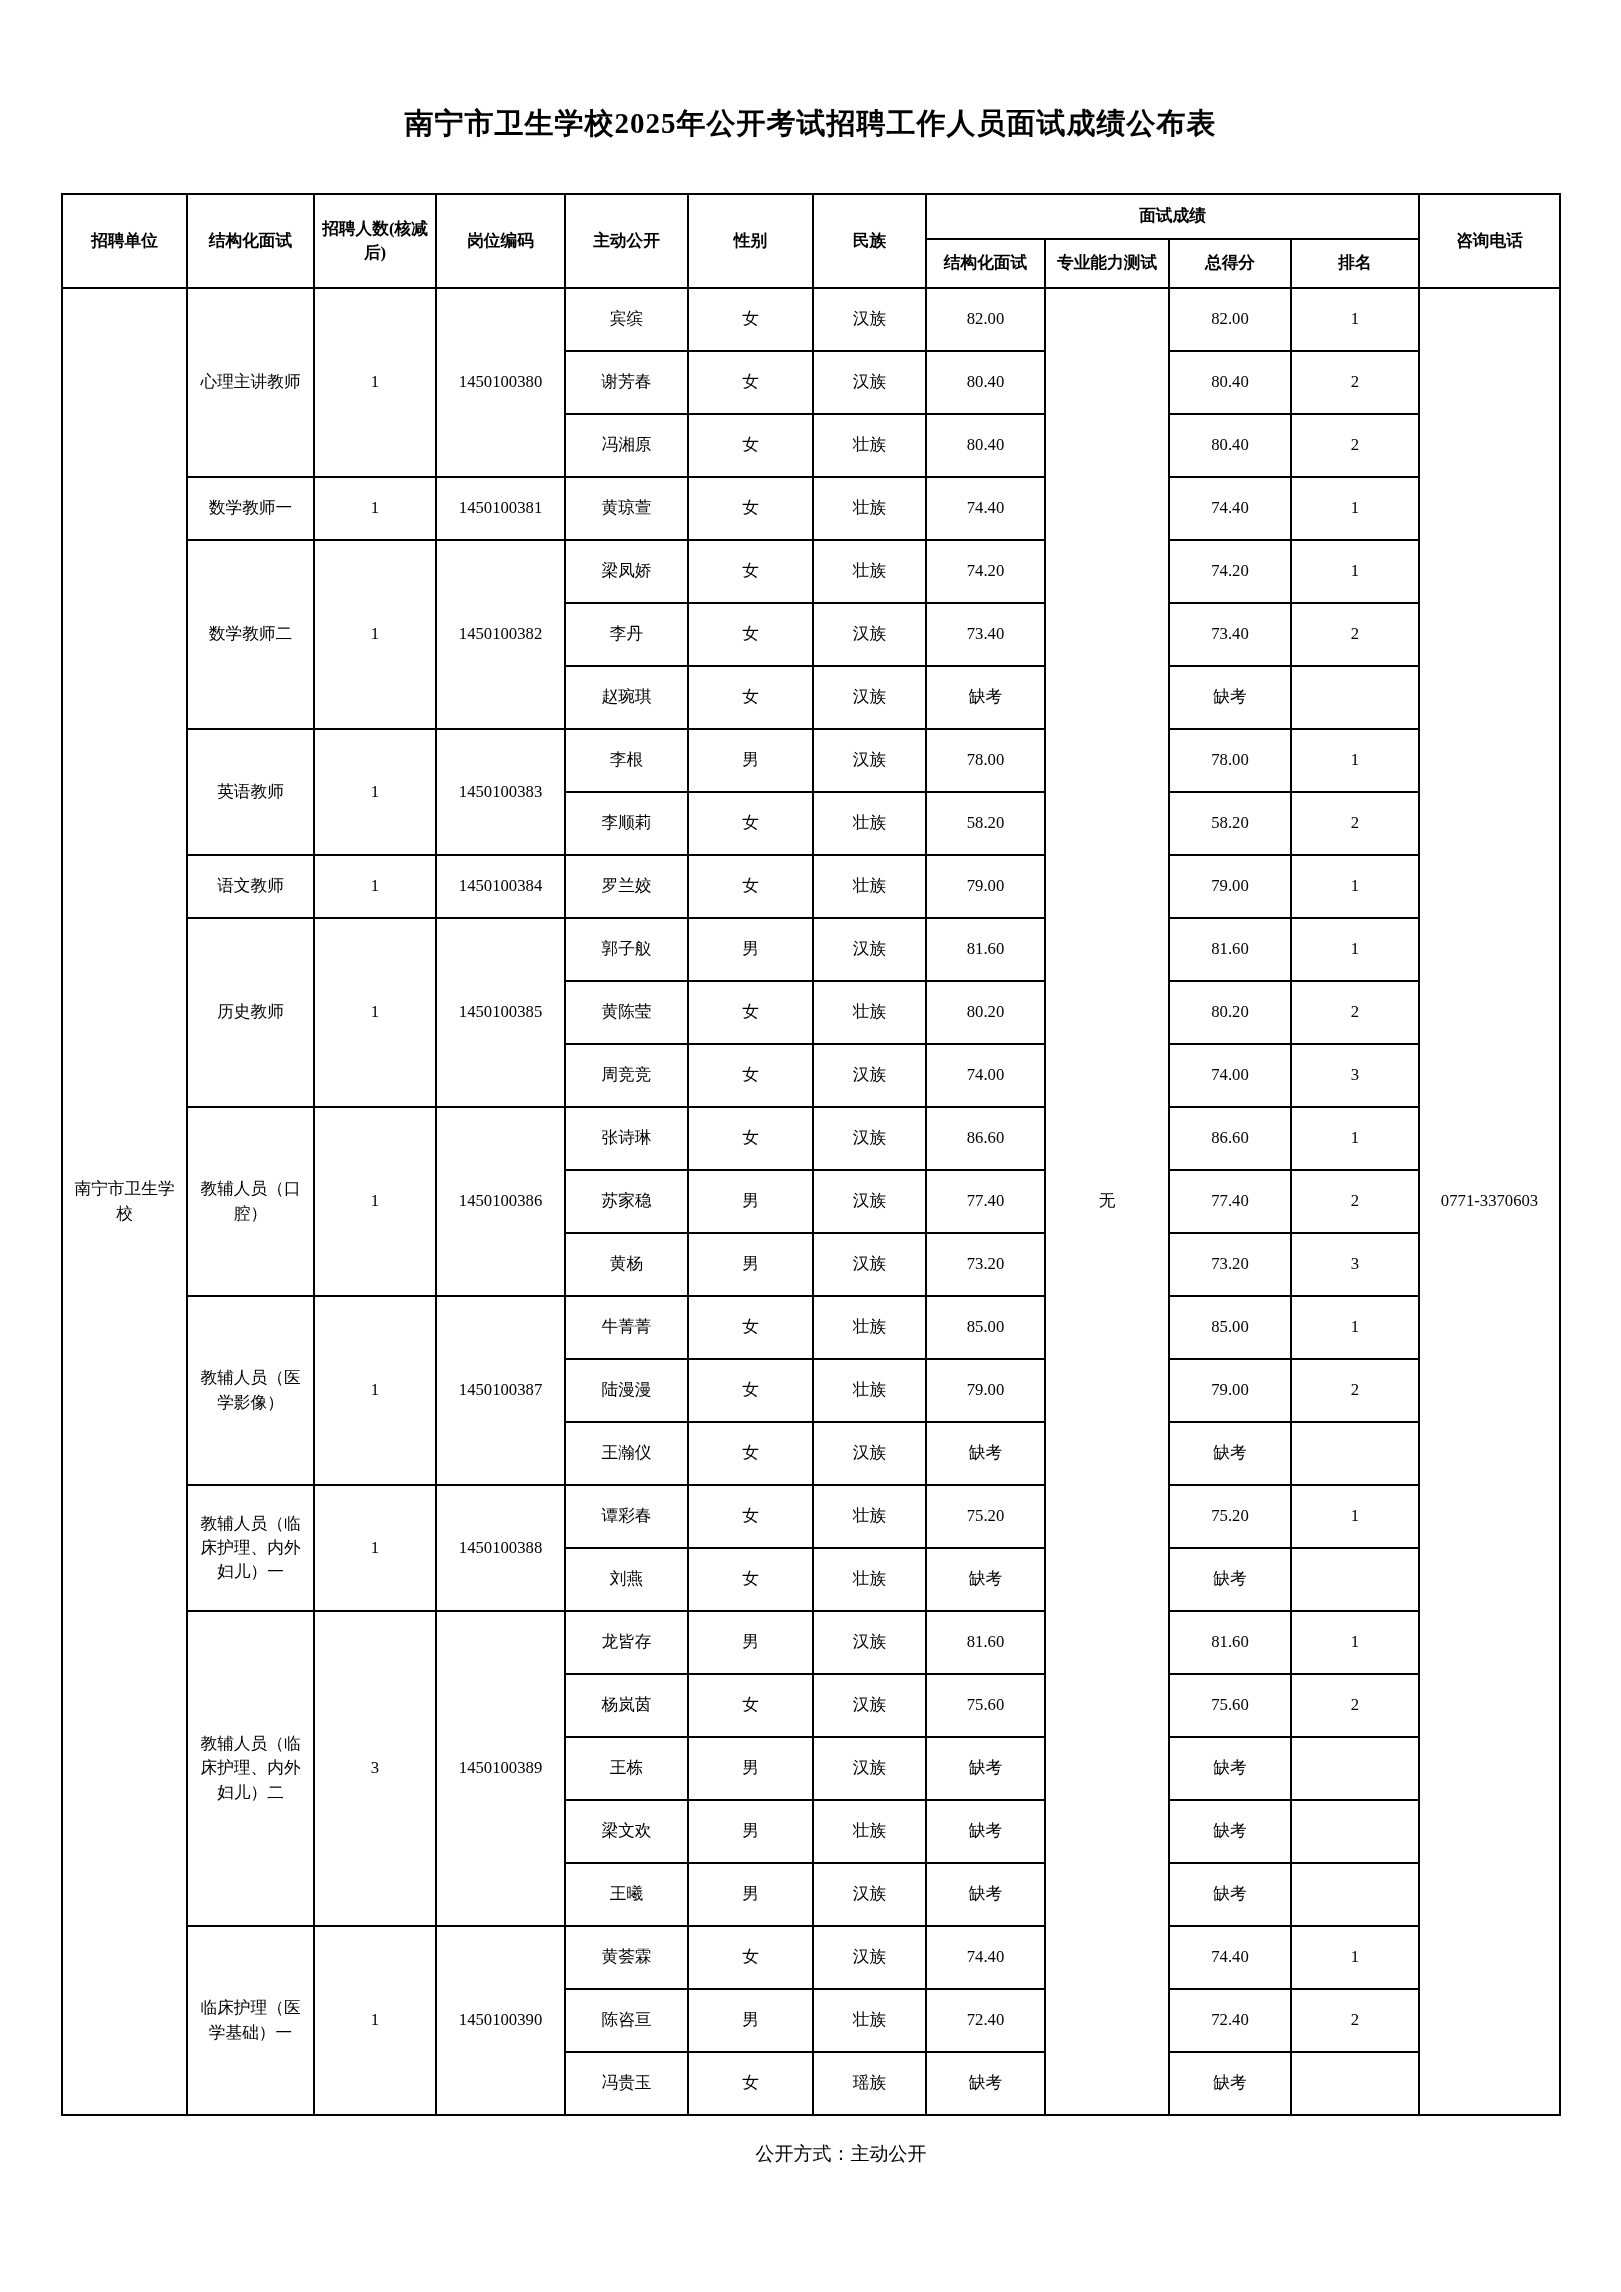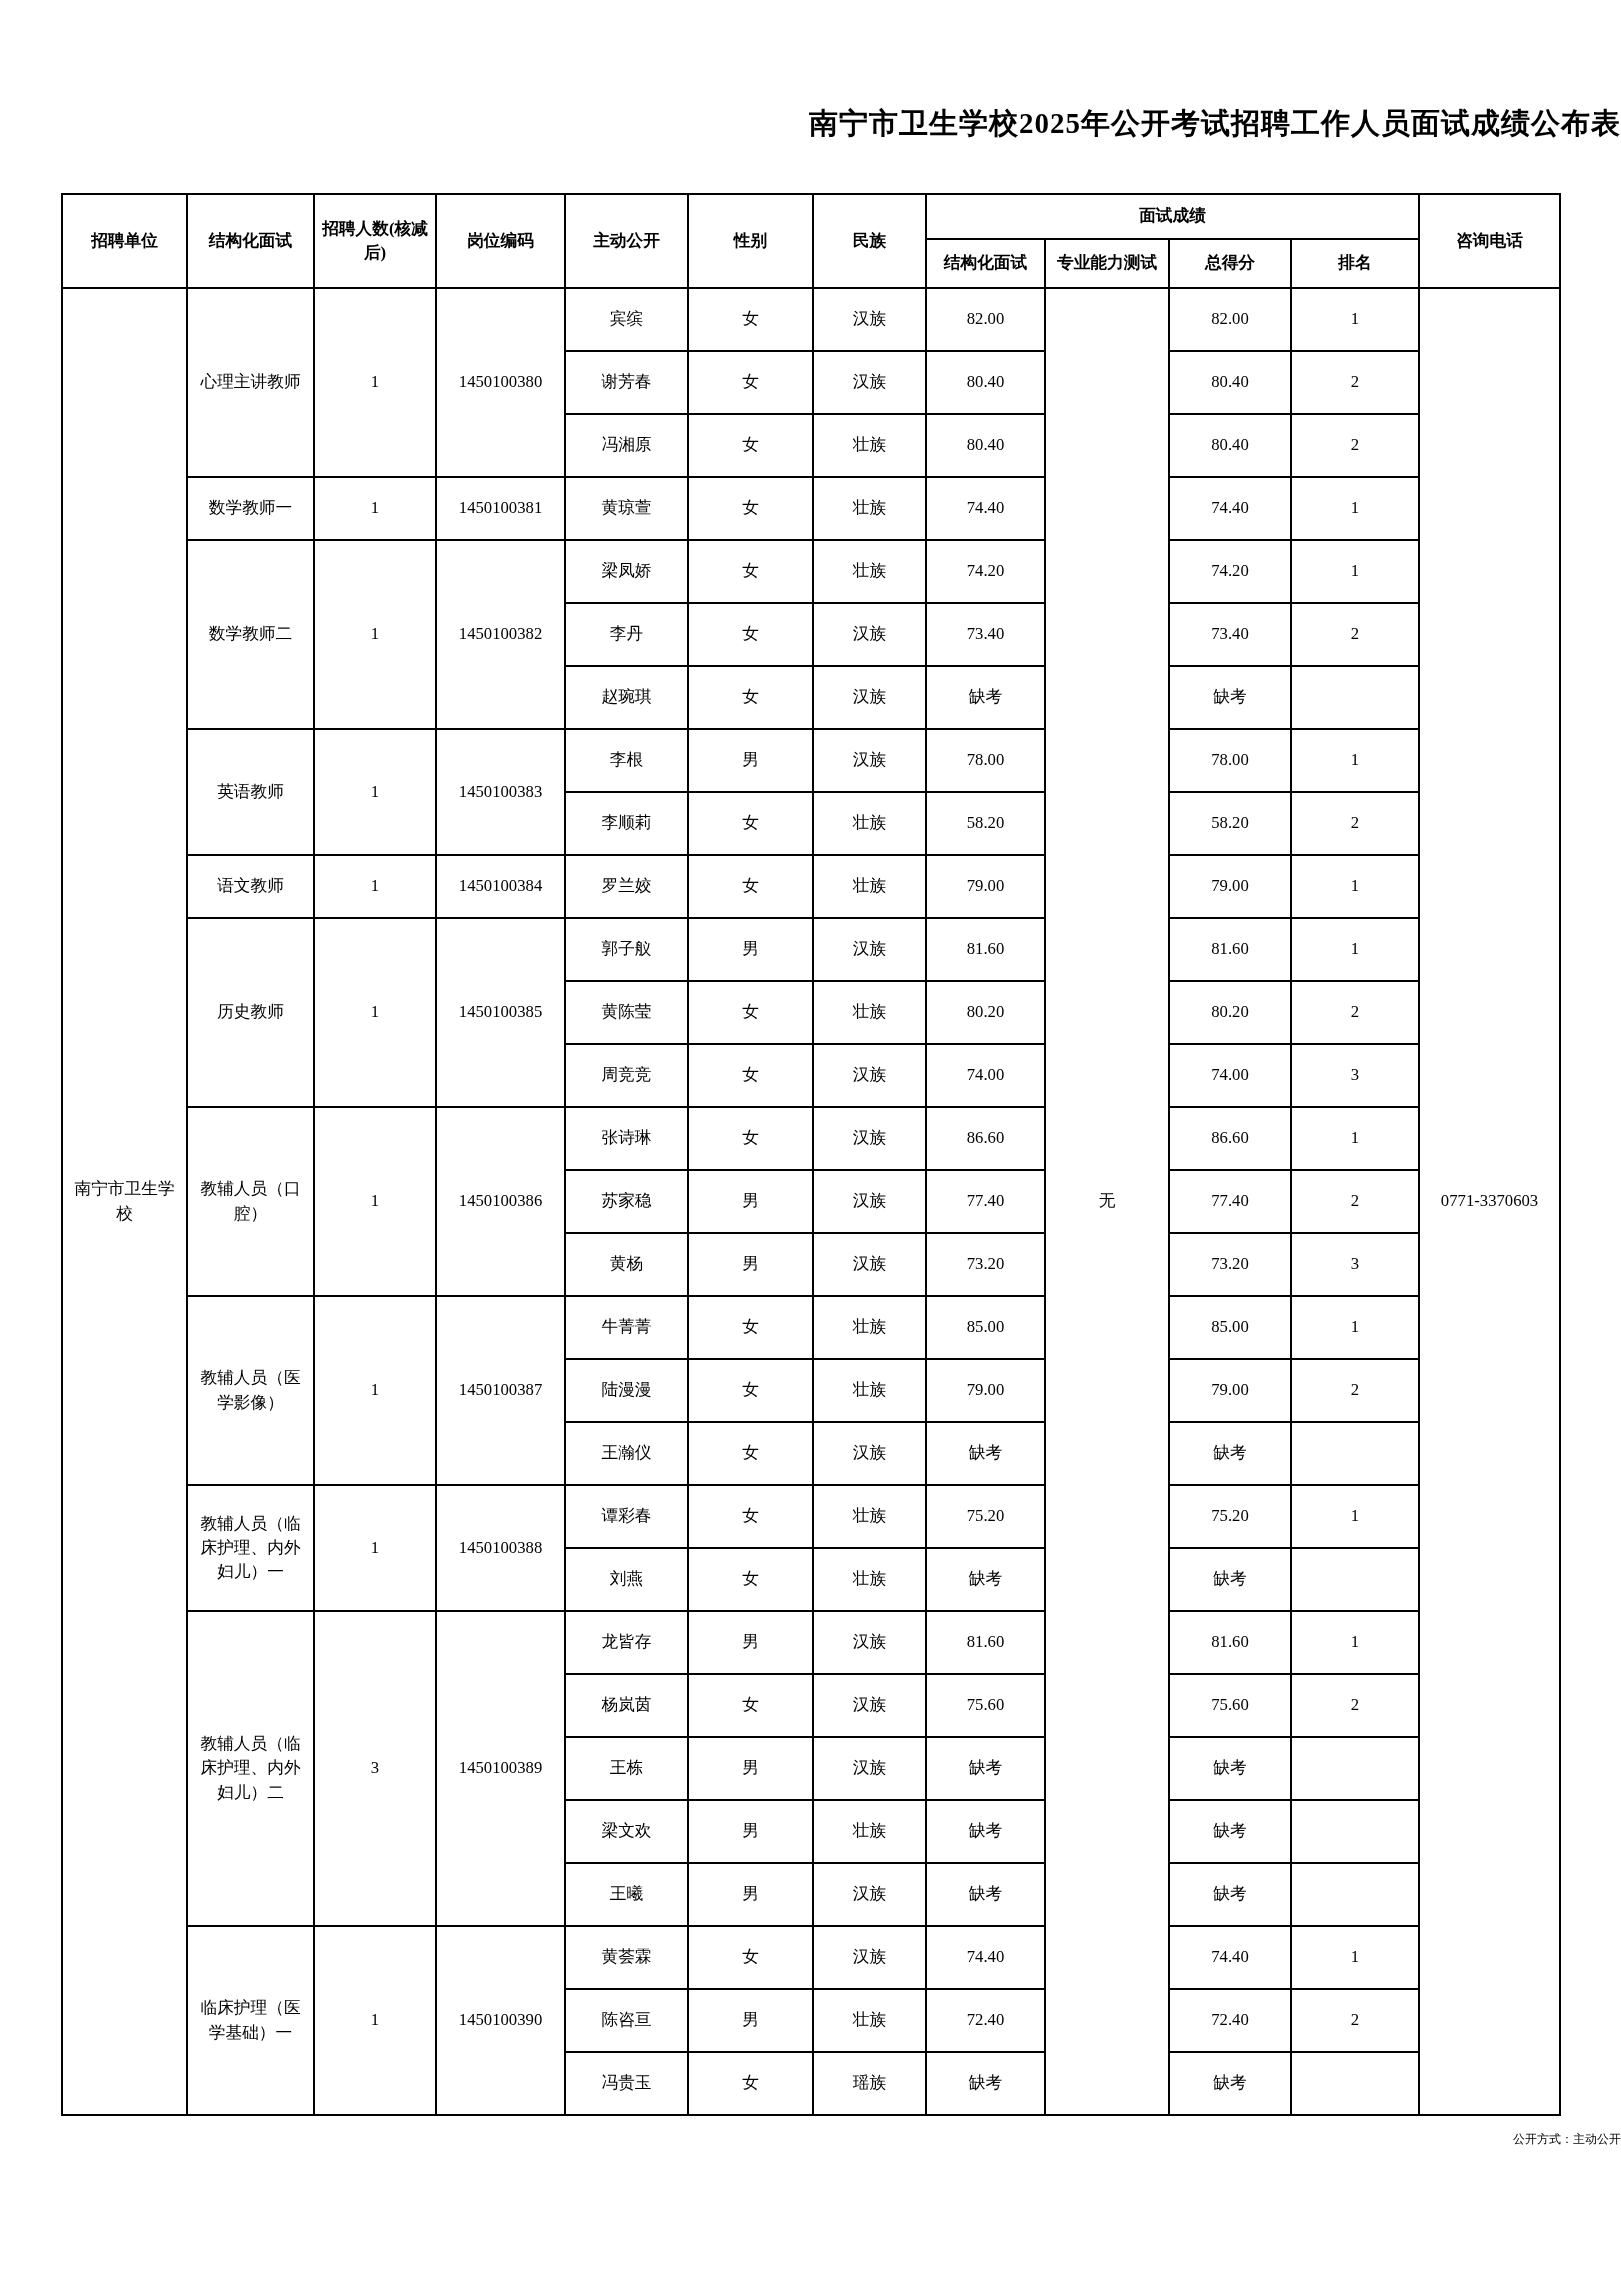--- a/index.html
+++ b/index.html
@@ -12,21 +12,21 @@
   .sheet {
     position: relative;
     width: 1621px;
     height: 2293px;
     background: #ffffff;
     overflow: hidden;
   }
   .title {
     margin: 0;
     padding-top: 104px;
-    text-align: right;
+    text-align: center;
     font-size: 29px;
     font-weight: bold;
     letter-spacing: 1px;
   }
   table.score-table {
     border-collapse: collapse;
     table-layout: fixed;
     margin-left: 61px;
     margin-top: 49px;
     width: 1500px;
@@ -43,23 +43,23 @@
     line-height: 1.45;
   }
   table.score-table th {
     font-weight: bold;
   }
   tr.head-top { height: 45px; }
   tr.head-sub { height: 49px; }
   tbody tr { height: 63px; }
   .footer-note {
     margin-left: 61px;
-    margin-top: 15px;
-    font-size: 12px;
-    text-align: right;
+    margin-top: 25px;
+    font-size: 19px;
+    text-align: center;
   }
   .page-footer {
     position: absolute;
     bottom: 41px;
     left: 0;
     width: 100%;
     text-align: center;
     font-size: 14.7px;
   }
 </style>

